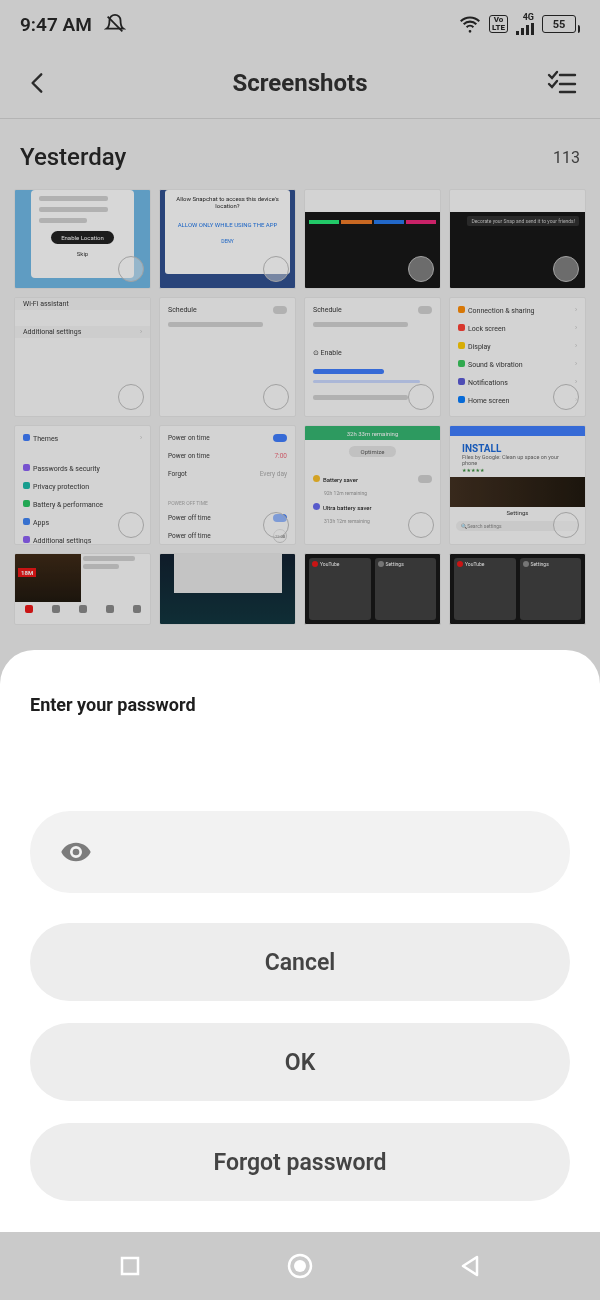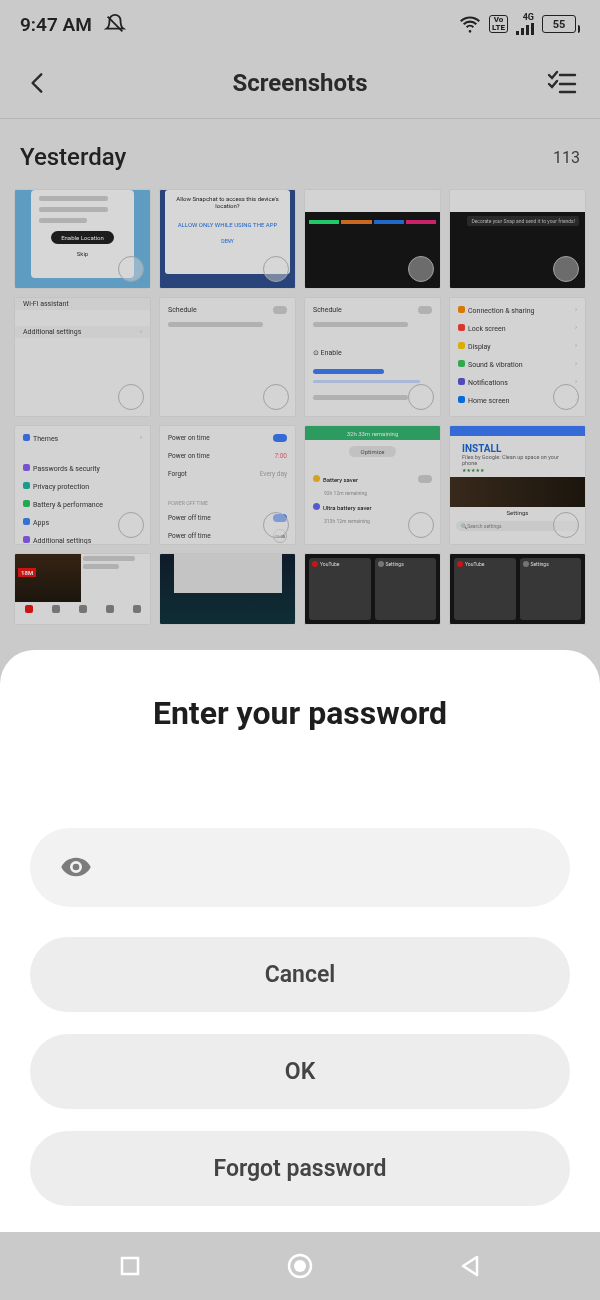--- a/index.html
+++ b/index.html
@@ -56,21 +56,21 @@
     .t-tile .ti { width: 6px; height: 6px; border-radius: 50%; background: #fff; }
     .t-search { background: #eee; border-radius: 8px; height: 10px; margin: 3px 6px; font-size: 5px; color: #888; display: flex; align-items: center; padding: 0 5px; }
     .t-center { font-size: 6px; text-align: center; color: #333; padding: 2px 0; }
     .t-photo { background: linear-gradient(90deg,#3c2a1a,#1a1208); height: 30px; }
     .t-install { color: #1565d8; font-size: 10px; font-weight: 700; padding: 4px 6px 0; }
     .t-tiny { font-size: 5.5px; color: #666; padding: 0 6px; }
     .t-ico { width: 7px; height: 7px; display: inline-block; margin-right: 3px; border-radius: 2px; }
 
     
     .sheet { position: absolute; left: 0; right: 0; bottom: 68px; top: 650px; background: #fff; border-radius: 34px 34px 0 0; padding: 44px 30px 26px; display: flex; flex-direction: column; }
-    .sheet-title { font-size: 32px; font-weight: 700; color: #1e1e1e; text-align: center; }
+    .sheet-title { font-size: 18px; font-weight: 700; color: #1e1e1e; text-align: left; }
     
     .pw-field { margin-top: 96px; background: #f2f2f2; border-radius: 40px; height: 82px; display: flex; align-items: center; padding: 0 24px 0 28px; }
     .pw-input { flex: 1; border: none; background: transparent; font-size: 22px; color: #333; outline: none; }
     .pw-input::placeholder { color: #9b9b9b; }
     .eye-btn { width: 36px; height: 36px; display: flex; align-items: center; justify-content: center; }
     
     .sheet-btn { margin-top: 30px; background: #ededed; border-radius: 40px; height: 78px; display: flex; align-items: center; justify-content: center; font-size: 23px; font-weight: 600; color: #444; }
     .sheet-btn + .sheet-btn { margin-top: 22px; }
     
     

